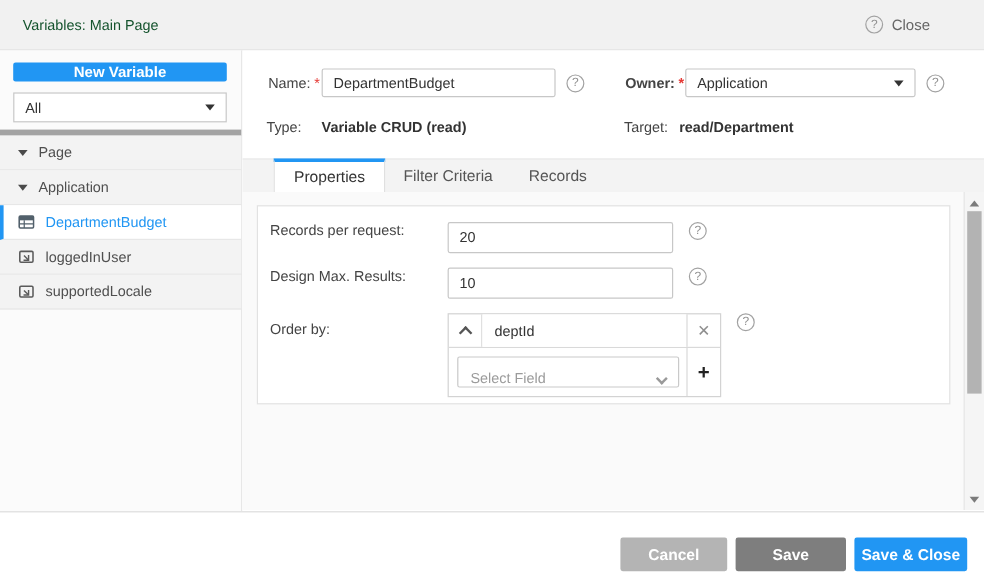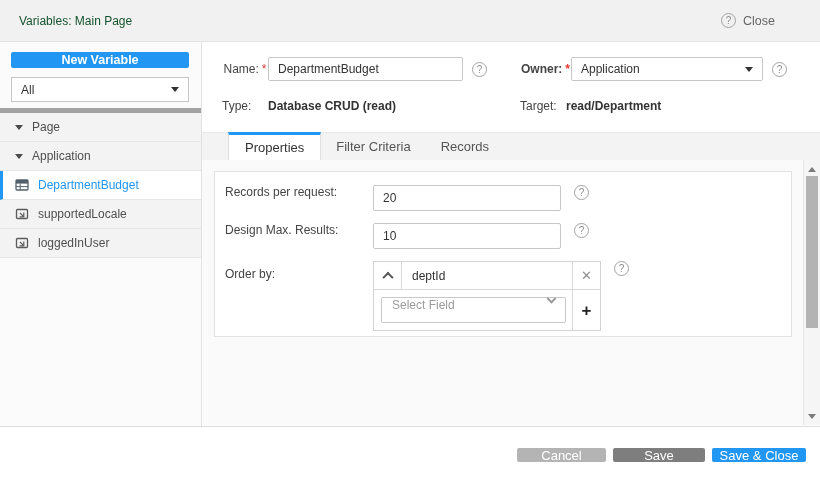--- a/index.html
+++ b/index.html
@@ -82,21 +82,21 @@
   .obcell { width:28px; flex:none; display:flex; align-items:center; justify-content:center; cursor:pointer; }
   .cell-up { border-right:1px solid #d9d9d9; }
   .cell-x { border-left:1px solid #d9d9d9; }
   .obinput { flex:1; border:none; outline:none; font-family:inherit; font-size:12px; color:#333; padding:0 10px; min-width:0; }
   .chev { width:8px; height:8px; border-top:2px solid #555; border-left:2px solid #555; }
   .chev-up { transform:rotate(45deg) translate(1px,1px); }
   .chev-sel { border-color:#999; transform:rotate(-135deg) translate(2px,2px); width:7px; height:7px; }
   .xmark { color:#8f8f8f; font-size:13px; line-height:1; }
   .obrow2 { display:flex; align-items:stretch; height:40px; }
   .selwrap { flex:1; padding:7px 6px 7px 7px; min-width:0; }
-  .fieldselect { height:26px; border:1px solid #c9c9c9; border-radius:2px; display:flex; align-items:flex-start;
+  .fieldselect { height:26px; border:1px solid #c9c9c9; border-radius:2px; display:flex; align-items:flex-end;
                  padding:0 10px; cursor:pointer; background:#fff; }
   .fieldselect .ph { flex:1; font-size:12px; color:#9b9b9b; }
   .cell-plus { border-left:1px solid #d9d9d9; }
   .plusmark { font-size:17px; color:#222; line-height:1; font-weight:bold; }
 
   .c2 { margin-top:9px; height:84px; padding:12px 0 0 10px; }
   .crow { display:flex; align-items:center; height:24px; margin-top:1px; }
   .crow + .crow { margin-top:13px; }
   .clbl { width:152px; flex:none; font-size:11.5px; color:#444; }
   .checkbox { width:13px; height:13px; border:1px solid #777; border-radius:1px; background:#fdfdfd;
@@ -110,21 +110,21 @@
   .sarrow { position:absolute; left:0; width:100%; height:14px; display:flex; align-items:center; justify-content:center; cursor:pointer; }
   .sarrow.up { top:2px; }
   .sarrow.dn { bottom:2px; }
   .tri-up { width:0; height:0; border-left:4px solid transparent; border-right:4px solid transparent; border-bottom:5px solid #7b7b7b; }
   .tri-dn { width:0; height:0; border-left:4px solid transparent; border-right:4px solid transparent; border-top:5px solid #7b7b7b; }
   .sthumb { position:absolute; left:2px; top:16px; width:12px; height:152px; background:#b3b3b3; cursor:pointer; }
 
   
   .footer { position:absolute; left:0; bottom:0; width:820px; height:62px; background:#fff; border-top:1px solid #dcdcdc;
             display:flex; align-items:flex-start; justify-content:flex-end; gap:7px; padding:21px 14px 0 0; }
-  .btn { height:14px; border:none; border-radius:2px; color:#fff; font-family:inherit; font-size:13px; font-weight:normal;
+  .btn { height:28px; border:none; border-radius:2px; color:#fff; font-family:inherit; font-size:13px; font-weight:bold;
          cursor:pointer; padding:0 0; }
   .btn-cancel { width:89px; background:#b4b4b4; }
   .btn-save { width:92px; background:#7e7e7e; }
   .btn-saveclose { width:94px; background:#2196f3; }
 
   svg { display:block; }
 </style>
 </head>
 <body>
 
@@ -170,31 +170,31 @@
           <span>DepartmentBudget</span>
         </div>
         <div class="trow">
           <span class="ticon">
             <svg width="14" height="14" viewBox="0 0 14 14">
                 <rect x="1.5" y="2.5" width="11" height="9" rx="1" fill="none" stroke="#5b5b5b" stroke-width="1.3"></rect>
                 <line x1="5" y1="6" x2="8.4" y2="9.4" stroke="#5b5b5b" stroke-width="1.2"></line>
                 <path d="M8.8 5.6v4.2H4.6" fill="none" stroke="#5b5b5b" stroke-width="1.2"></path>
               </svg>
           </span>
-          <span>supportedLocale</span>
+          <span>loggedInUser</span>
         </div>
         <div class="trow">
           <span class="ticon">
             <svg width="14" height="14" viewBox="0 0 14 14">
                 <rect x="1.5" y="2.5" width="11" height="9" rx="1" fill="none" stroke="#5b5b5b" stroke-width="1.3"></rect>
                 <line x1="5" y1="6" x2="8.4" y2="9.4" stroke="#5b5b5b" stroke-width="1.2"></line>
                 <path d="M8.8 5.6v4.2H4.6" fill="none" stroke="#5b5b5b" stroke-width="1.2"></path>
               </svg>
           </span>
-          <span>loggedInUser</span>
+          <span>supportedLocale</span>
         </div>
       </div>
     </aside>
 
     <section class="main">
 
       <div class="details">
         <div class="drow">
           <span class="lblgrp w-name">
             <span>Name:</span><span class="req">*</span>
@@ -207,21 +207,21 @@
           </span>
           <div class="owner-select">
             <span class="grow">Application</span>
             <span class="caret-dn"></span>
           </div>
           <span class="qicon ml8"></span>
         </div>
 
         <div class="drow2">
           <span class="lblgrp w-type">Type:</span>
-          <span class="dval typeval">Database CRUD (read)</span>
+          <span class="dval typeval">Variable CRUD (read)</span>
           <span class="lblgrp w-target">Target:</span>
           <span class="dval">read/Department</span>
         </div>
       </div>
 
       <div class="tabbar">
         <div class="tab active">Properties</div>
         <div class="tab">Filter Criteria</div>
         <div class="tab">Records</div>
       </div>

